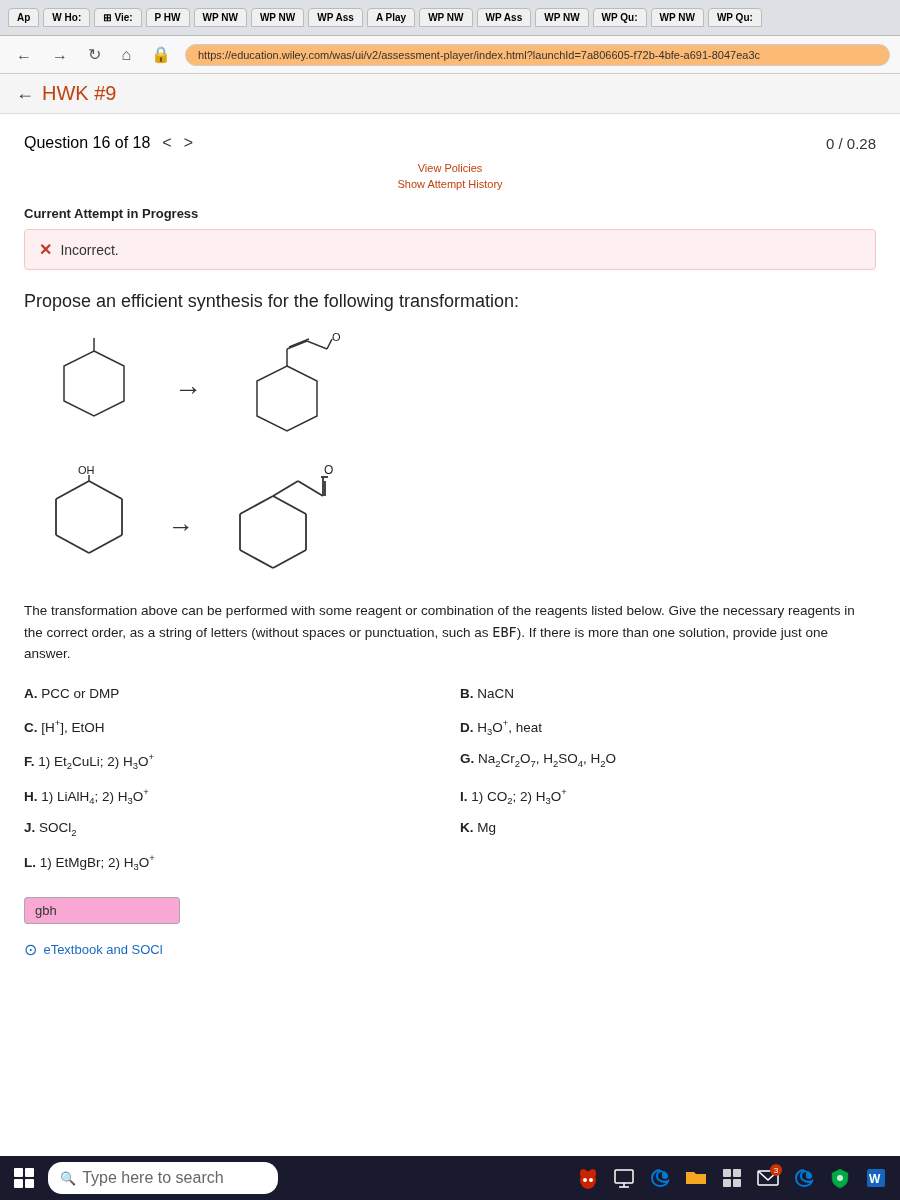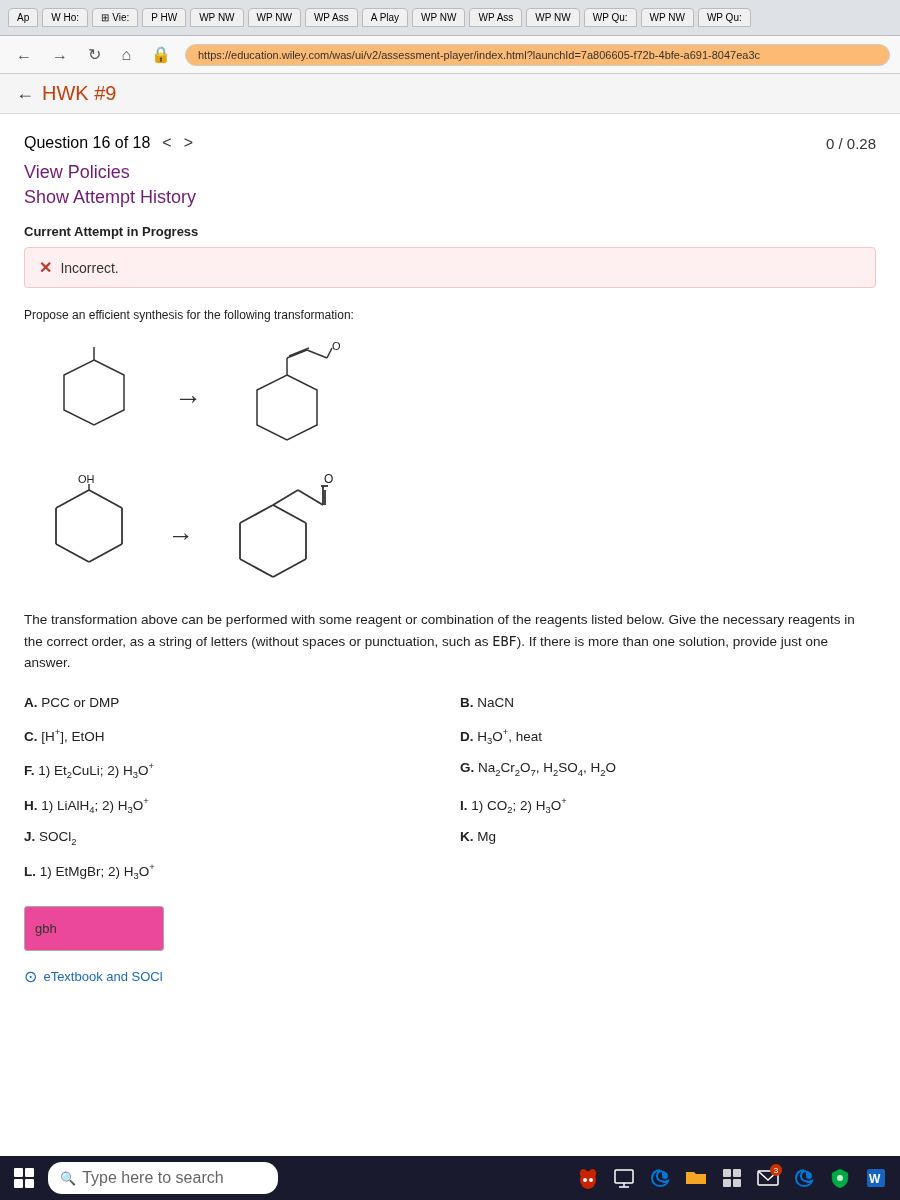--- a/index.html
+++ b/index.html
@@ -26,20 +26,21 @@
     .tab {
       background: #f0f0f0;
       border: 1px solid #bbb;
       border-radius: 4px 4px 0 0;
       padding: 3px 8px;
       font-size: 10px;
       white-space: nowrap;
       max-width: 80px;
       overflow: hidden;
       text-overflow: ellipsis;
+      font-weight: bold;
     }
 
     .nav-bar {
       background: #f8f8f8;
       height: 38px;
       display: flex;
       align-items: center;
       padding: 0 10px;
       gap: 8px;
       border-bottom: 1px solid #ccc;
@@ -112,26 +113,27 @@
       font-size: 16px;
       color: #333;
     }
     .score {
       font-size: 15px;
       color: #333;
       font-weight: 500;
     }
 
     .policies-link {
-      color: #701a75;
-      font-size: 18px;
+      color: #c2410c;
+      font-size: 11px;
       cursor: pointer;
       display: block;
       margin-bottom: 4px;
       text-decoration: none;
+      text-align: center;
     }
 
     .section-label {
       font-size: 13px;
       font-weight: 700;
       margin: 16px 0 8px 0;
       color: #222;
     }
 
     .incorrect-box {
@@ -148,21 +150,21 @@
       color: #c0392b;
       font-size: 16px;
       font-weight: bold;
     }
     .incorrect-text {
       color: #333;
       font-size: 14px;
     }
 
     .question-text {
-      font-size: 12px;
+      font-size: 18px;
       color: #222;
       margin-bottom: 16px;
       line-height: 1.5;
     }
 
     
     .reaction-diagram {
       display: flex;
       align-items: center;
       justify-content: flex-start;
@@ -199,25 +201,25 @@
       line-height: 1.4;
     }
     .reagent-letter {
       font-weight: 600;
     }
 
     
     .answer-input-box {
       border: 1px solid #aaa;
       border-radius: 3px;
-      padding: 14px 10px;
-      width: 140px;
+      padding: 5px 10px;
+      width: 156px;
       font-size: 13px;
       color: #333;
-      background: #ec4899;
+      background: #f9a8d4;
     }
 
     .etextbook-link {
       color: #1a6bbf;
       font-size: 13px;
       cursor: pointer;
       display: flex;
       align-items: center;
       gap: 6px;
       margin-top: 16px;

